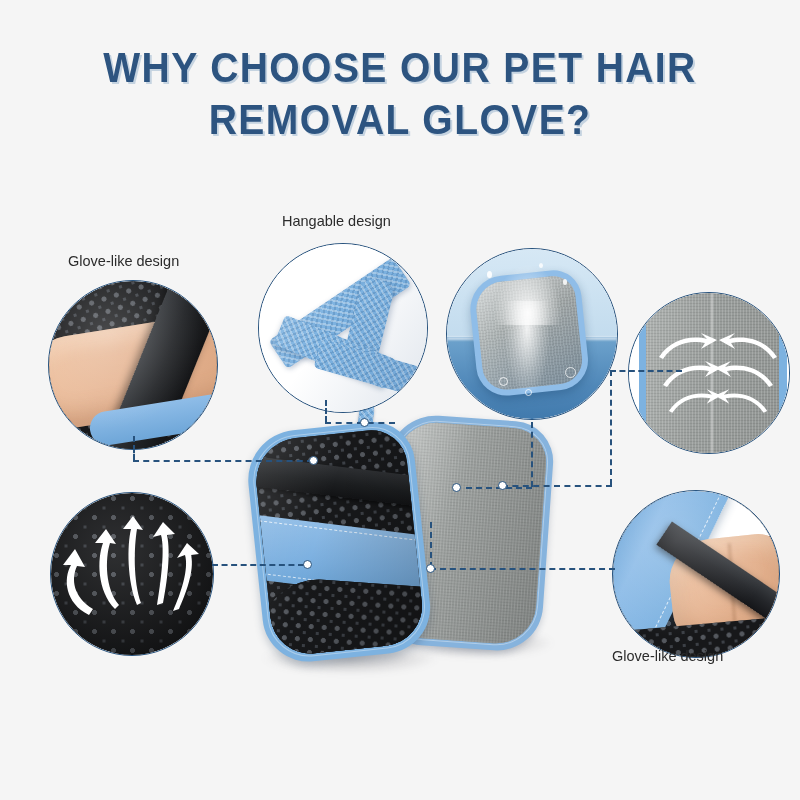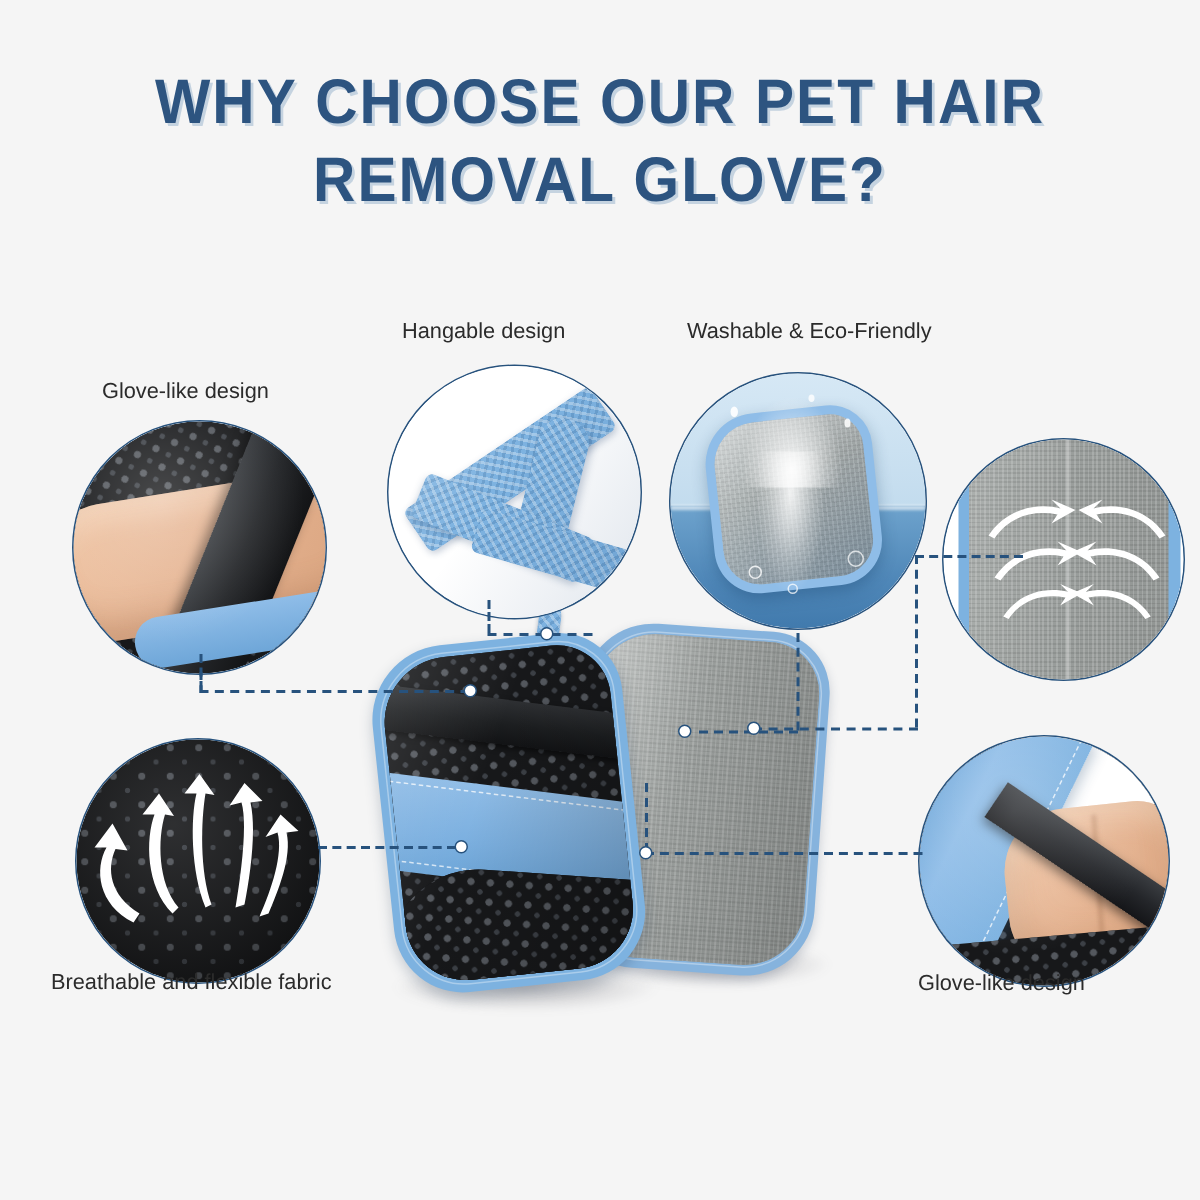--- a/index.html
+++ b/index.html
@@ -201,37 +201,36 @@
                   background:linear-gradient(90deg,#35383c 0%,#232528 45%,#131416 100%);
                   box-shadow:-3px 0 8px rgba(0,0,0,.45);"></div>
 
       <div style="position:absolute;left:40px;top:118px;width:190px;height:34px;transform:rotate(-9deg);
                   background:linear-gradient(180deg,#8fbde8,#6ea6d8);border-radius:18px;"></div>
       <div style="position:absolute;inset:0;background:radial-gradient(circle at 35% 32%, rgba(255,255,255,.22) 0%, rgba(0,0,0,0) 60%);"></div>
     </div>
   </div>
   <div class="dash-v" style="left:133px;top:448px;height:14px;"></div>
 
-  <div class="label" style="left:268px;top:213px;text-align:center;">Hangable design</div>
+  <div class="label" style="left:282px;top:213px;text-align:center;">Hangable design</div>
   <div class="circle" style="left:258px;top:243px;width:170px;height:170px;">
     <div class="circ-inner">
       <div style="position:absolute;inset:0;background:#ffffff;"></div>
 
       <div class="weave-blue" style="position:absolute;left:6px;top:52px;width:150px;height:34px;transform:rotate(-34deg);border-radius:5px;box-shadow:0 2px 5px rgba(40,70,110,.28);"></div>
 
       <div class="weave-blue" style="position:absolute;left:92px;top:34px;width:34px;height:96px;transform:rotate(14deg);border-radius:16px 16px 6px 6px;box-shadow:2px 2px 6px rgba(40,70,110,.28);"></div>
 
       <div class="weave-blue" style="position:absolute;left:16px;top:92px;width:120px;height:32px;transform:rotate(22deg);border-radius:5px;box-shadow:0 2px 5px rgba(40,70,110,.25);"></div>
 
       <div class="weave-blue" style="position:absolute;left:56px;top:112px;width:130px;height:30px;transform:rotate(16deg);border-radius:5px;"></div>
       <div style="position:absolute;inset:0;background:linear-gradient(125deg,rgba(255,255,255,.30) 0%,rgba(255,255,255,0) 45%,rgba(30,70,120,.14) 100%);"></div>
     </div>
   </div>
 
-  <div class="label" style="left:458px;top:213px;">Washable &amp; Eco-Friendly</div>
   <div class="circle" style="left:446px;top:248px;width:172px;height:172px;">
     <div class="circ-inner">
 
       <div style="position:absolute;left:0;top:0;width:100%;height:52%;background:linear-gradient(180deg,#d6e8f5 0%,#c3dcee 100%);"></div>
 
       <div style="position:absolute;left:0;top:52%;width:100%;height:48%;background:linear-gradient(180deg,#6ea3cd 0%,#4f87b8 60%,#417aad 100%);"></div>
 
       <div style="position:absolute;left:0;top:51.5%;width:100%;height:3px;background:rgba(255,255,255,.65);filter:blur(1px);"></div>
 
       <div style="position:absolute;left:26px;top:24px;width:112px;height:120px;transform:rotate(-6deg);
@@ -312,21 +311,20 @@
         <path d="M20 90 C10 66, 10 30, 14 14 L6 14 L16 1 L26 15 L20 14 C17 32, 16 66, 24 88 Z" fill="#ffffff"></path>
       </svg>
       <svg style="position:absolute;left:94px;top:28px;" width="38" height="86" viewBox="0 0 38 86">
         <path d="M12 84 C16 60, 20 28, 16 14 L8 16 L18 1 L30 13 L22 14 C26 32, 22 62, 18 82 Z" fill="#ffffff"></path>
       </svg>
       <svg style="position:absolute;left:112px;top:48px;" width="40" height="72" viewBox="0 0 40 72">
         <path d="M10 70 C18 52, 26 28, 22 14 L14 17 L24 2 L36 13 L28 14 C32 30, 22 54, 16 68 Z" fill="#ffffff"></path>
       </svg>
     </div>
   </div>
-  <div class="label" style="left:34px;top:647px;">Breathable and flexible fabric</div>
 
   <div class="circle" style="left:612px;top:490px;width:168px;height:168px;">
     <div class="circ-inner">
       <div style="position:absolute;inset:0;background:#ffffff;"></div>
 
       <div style="position:absolute;left:-20px;top:-10px;width:220px;height:200px;overflow:hidden;">
         <div class="mesh-black"></div>
       </div>
 
       <div style="position:absolute;left:60px;top:-40px;width:150px;height:90px;transform:rotate(-20deg);background:#ffffff;"></div>

